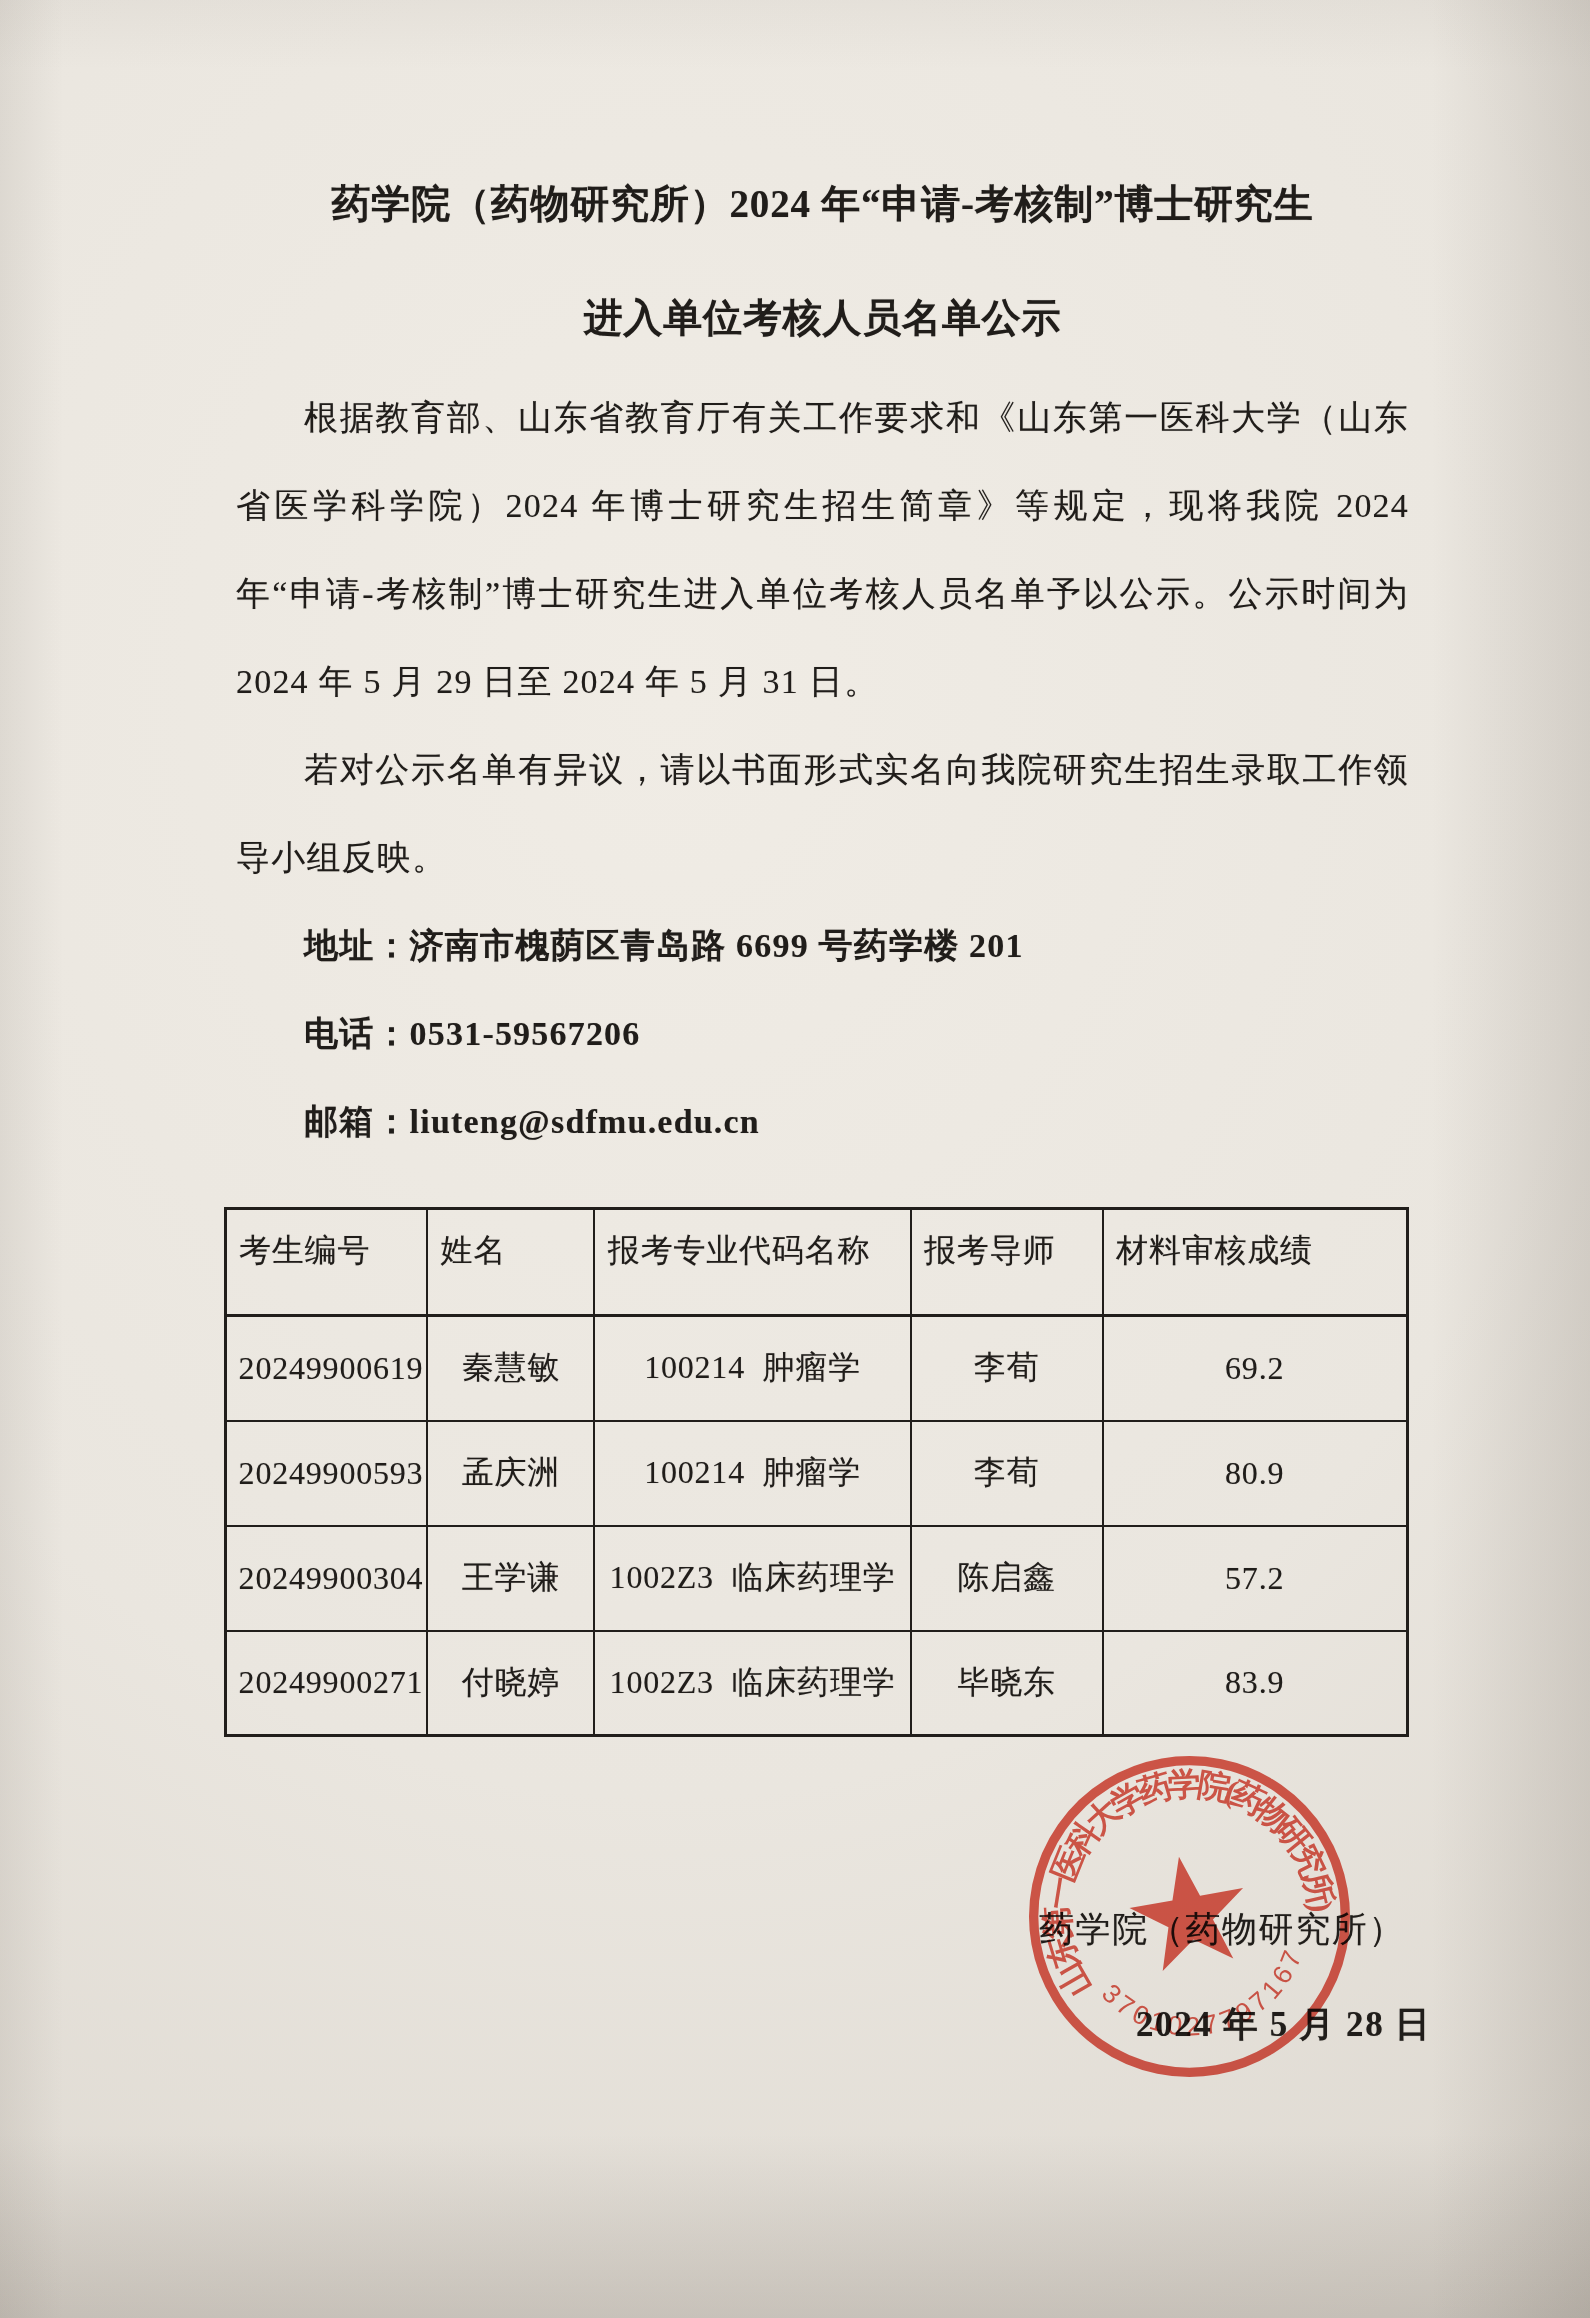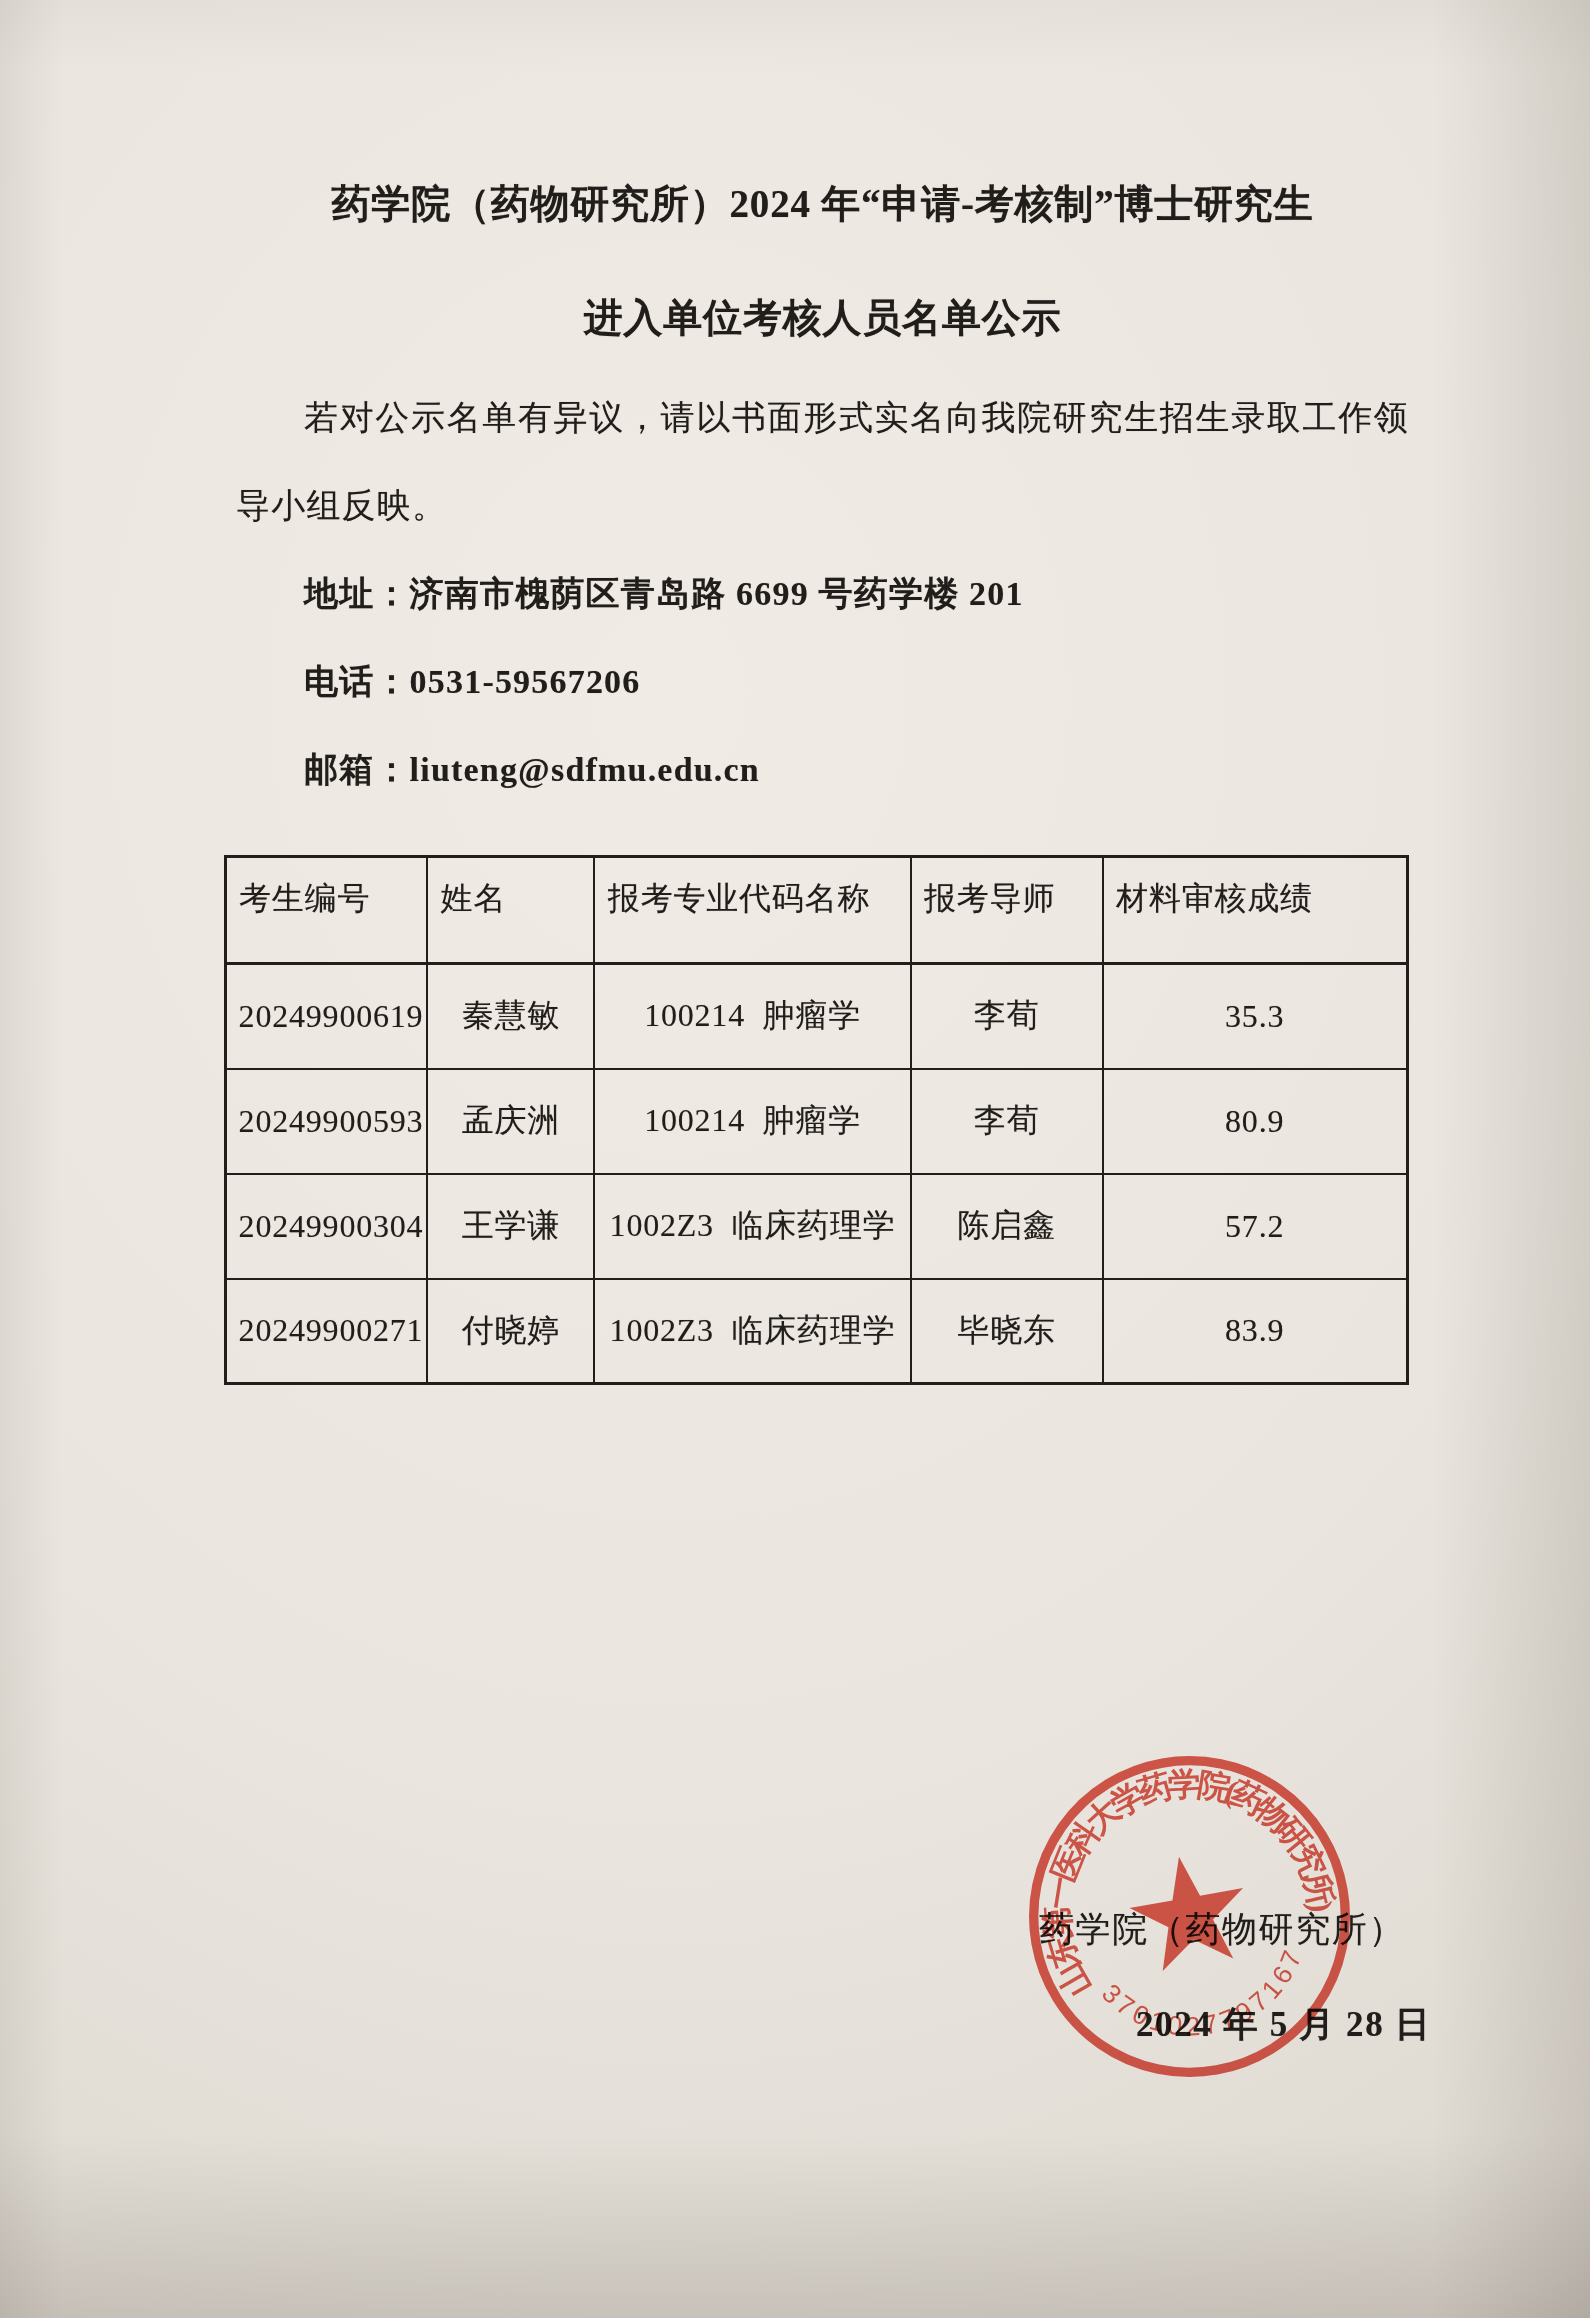--- a/index.html
+++ b/index.html
@@ -106,20 +106,21 @@
 <body>
 
 <div class="page">
 
   <div class="doc">
 
     <div class="title title-1">药学院（药物研究所）2024 年“申请-考核制”博士研究生</div>
     <div class="title title-2">进入单位考核人员名单公示</div>
 
     <div class="bodytext">
+      <p>根据教育部、山东省教育厅有关工作要求和《山东第一医科大学（山东省医学科学院）2024 年博士研究生招生简章》等规定，现将我院 2024 年“申请-考核制”博士研究生进入单位考核人员名单予以公示。公示时间为 2024 年 5 月 29 日至 2024 年 5 月 31 日。</p>
       <p>若对公示名单有异议，请以书面形式实名向我院研究生招生录取工作领导小组反映。</p>
       <p class="contact">地址：济南市槐荫区青岛路 6699 号药学楼 201</p>
       <p class="contact">电话：0531-59567206</p>
       <p class="contact">邮箱：liuteng@sdfmu.edu.cn</p>
     </div>
 
     <table class="roster">
       <colgroup>
         <col style="width:17.1%">
         <col style="width:14.15%">
@@ -135,21 +136,21 @@
           <th>报考导师</th>
           <th>材料审核成绩</th>
         </tr>
       </thead>
       <tbody>
         <tr>
           <td>20249900619</td>
           <td>秦慧敏</td>
           <td>100214  肿瘤学</td>
           <td>李荀</td>
-          <td>35.3</td>
+          <td>69.2</td>
         </tr>
         <tr>
           <td>20249900593</td>
           <td>孟庆洲</td>
           <td>100214  肿瘤学</td>
           <td>李荀</td>
           <td>80.9</td>
         </tr>
         <tr>
           <td>20249900304</td>

